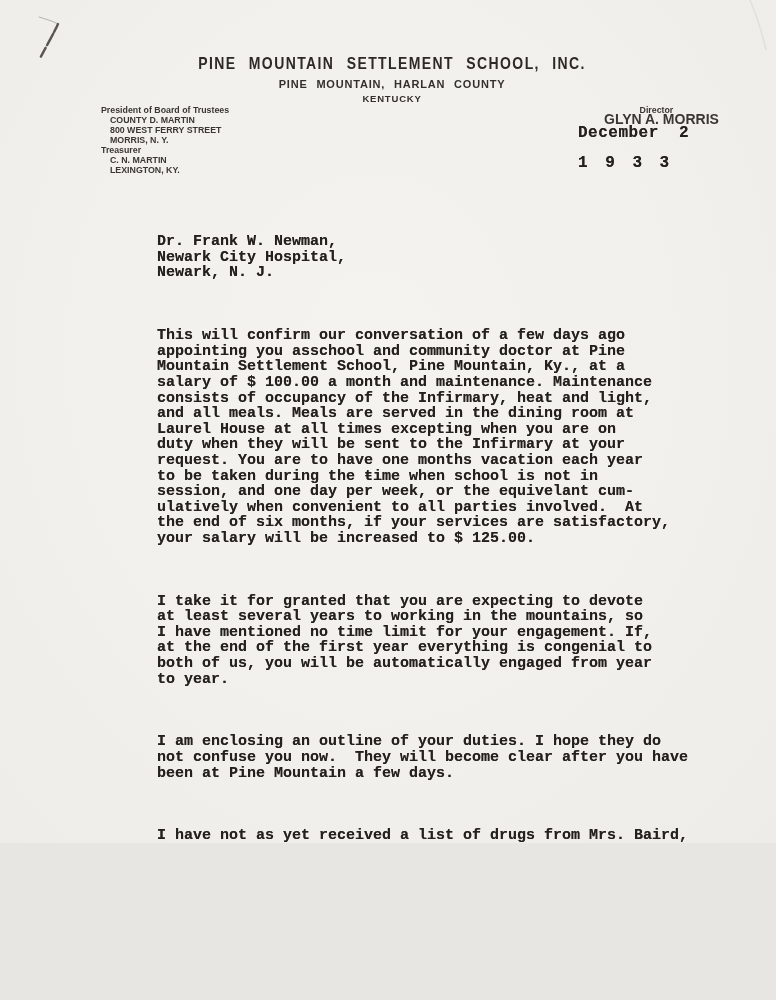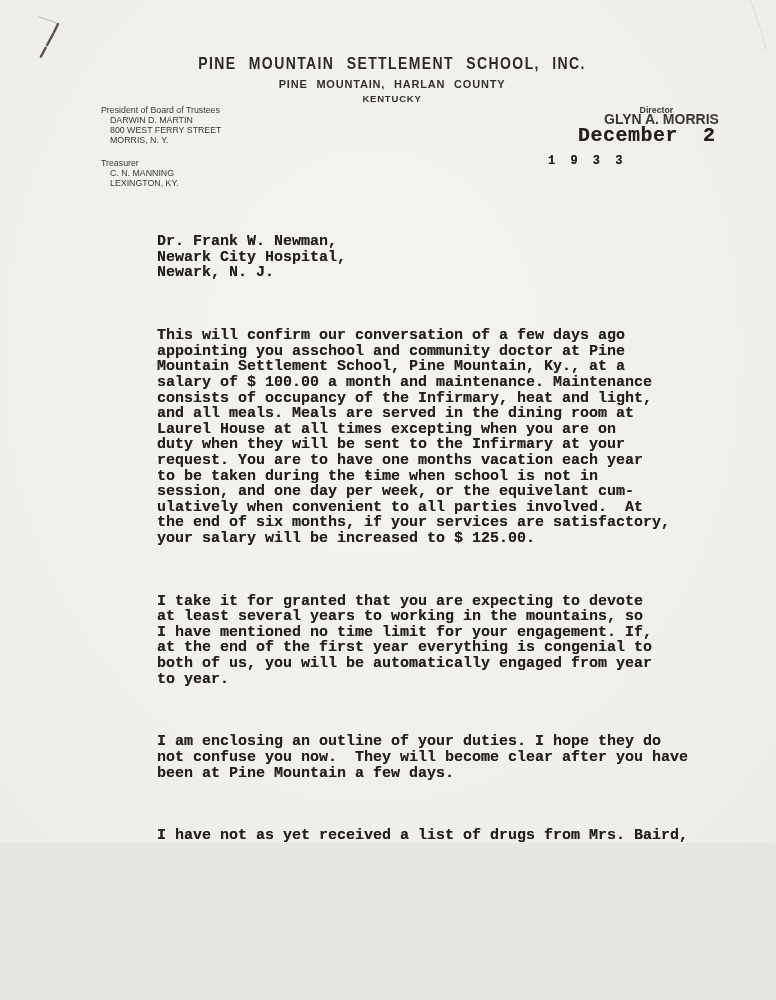--- a/index.html
+++ b/index.html
@@ -44,26 +44,26 @@
     font-size: 9.5px;
     font-weight: 700;
     letter-spacing: 0.8px;
   }
   .officers {
     position: absolute;
     left: 101px;
     top: 105px;
     font-size: 8.8px;
     line-height: 10px;
-    font-weight: 400;
+    font-weight: 700;
     color: #3a3733;
     white-space: nowrap;
   }
   .officers .indent { padding-left: 9px; }
-  .officers .gap { margin-top: 13px; }
+  .officers .gap { margin-top: 0; }
   .director {
     position: absolute;
     left: 594px;
     top: 106px;
     font-size: 8.8px;
     line-height: 9px;
     font-weight: 600;
     color: #3a3733;
     white-space: nowrap;
     text-align: center;
@@ -77,28 +77,28 @@
     font-family: "Liberation Mono", "DejaVu Sans Mono", monospace;
     font-weight: bold;
     color: #24211d;
     white-space: pre;
     text-shadow: 0 0 0.5px rgba(36, 33, 29, 0.65);
   }
   .date-month {
     position: absolute;
     left: 578px;
     top: 124px;
-    font-size: 20px;
+    font-size: 16px;
     letter-spacing: 0.5px;
   }
   .date-year {
     position: absolute;
-    left: 548px;
+    left: 578px;
     top: 154px;
-    font-size: 12px;
+    font-size: 16px;
     letter-spacing: 4px;
   }
   .letter-body {
     position: absolute;
     left: 157px;
     top: 203px;
     font-size: 15px;
     line-height: 15.6px;
   }
   .letter-body .block {
@@ -141,25 +141,25 @@
   </svg>
 
   <div class="letterhead">
     <div class="org-name">PINE MOUNTAIN SETTLEMENT SCHOOL, INC.</div>
     <div class="org-location">PINE MOUNTAIN, HARLAN COUNTY</div>
     <div class="org-state">KENTUCKY</div>
   </div>
 
   <div class="officers">
     <div>President of Board of Trustees</div>
-    <div class="indent">DARWIN D. MARTIN</div>
+    <div class="indent">COUNTY D. MARTIN</div>
     <div class="indent">800 WEST FERRY STREET</div>
     <div class="indent">MORRIS, N. Y.</div>
     <div class="gap">Treasurer</div>
-    <div class="indent">C. N. MANNING</div>
+    <div class="indent">C. N. MARTIN</div>
     <div class="indent">LEXINGTON, KY.</div>
   </div>
 
   <div class="director">
     <div>Director</div>
     <div class="dir-name">GLYN A. MORRIS</div>
   </div>
 
   <div class="date-month typewriter">December  2</div>
   <div class="date-year typewriter">1 9 3 3</div>

